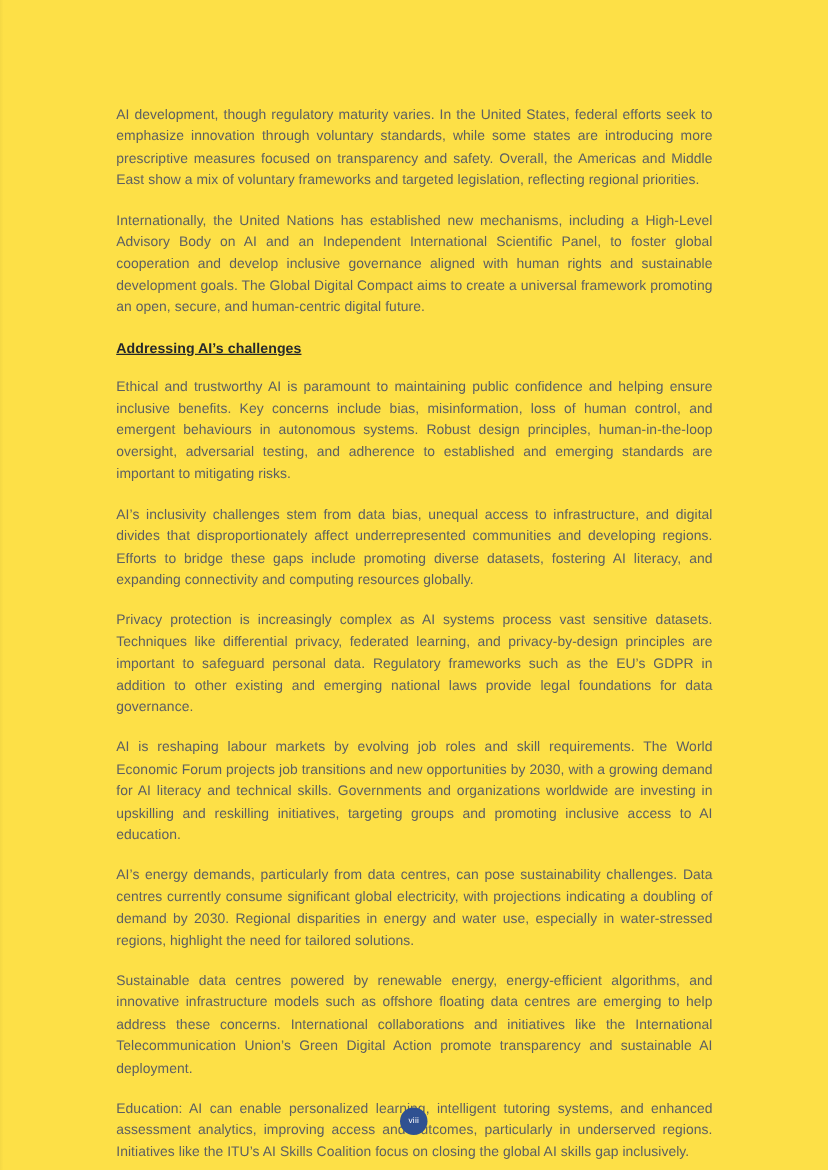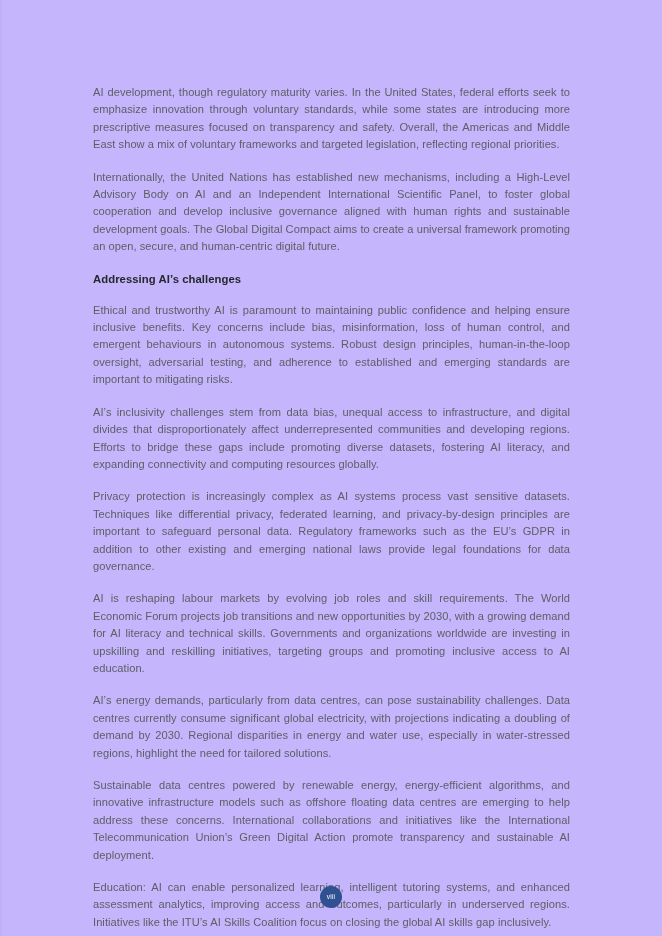--- a/index.html
+++ b/index.html
@@ -10,21 +10,21 @@
   body {
     width: 662px;
     height: 936px;
     font-family: "Liberation Sans", sans-serif;
     -webkit-font-smoothing: antialiased;
   }
   #page {
     position: relative;
     width: 662px;
     height: 936px;
-    background: #c4b5fd;
+    background: #fde047;
     box-sizing: border-box;
     overflow: hidden;
   }
   
   #page::before {
     content: "";
     position: absolute;
     left: 0; top: 0;
     width: 3px; height: 936px;
     background: linear-gradient(to right, rgba(0,0,0,0.035), rgba(0,0,0,0));
@@ -49,20 +49,21 @@
     margin-bottom: 0;
   }
   h2.section-heading {
     margin: 7px 0 15px 0;
     font-size: 11.3px;
     line-height: 16px;
     font-weight: bold;
     color: #26282c;
     text-align: left;
     letter-spacing: 0.005em;
+    text-decoration: underline;
   }
   #page-number-badge {
     position: absolute;
     left: 320px;
     top: 886px;
     width: 22px;
     height: 22px;
     border-radius: 50%;
     background: #2f5191;
     display: flex;

